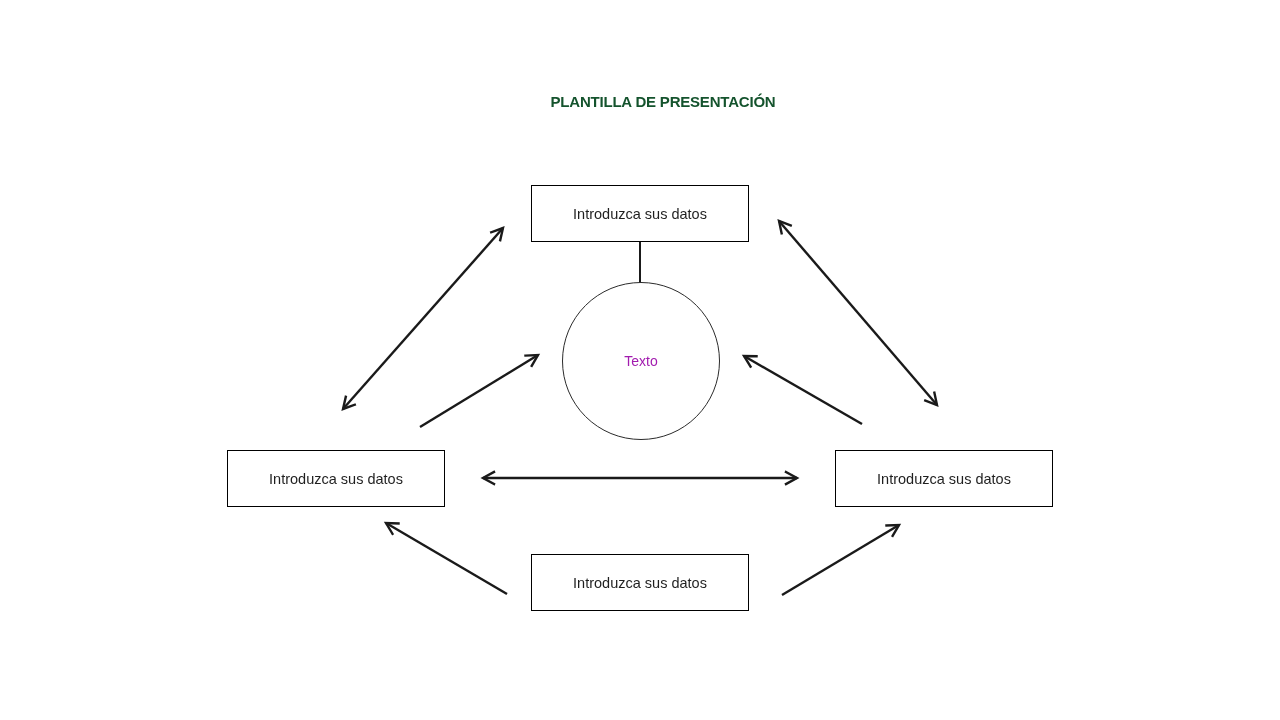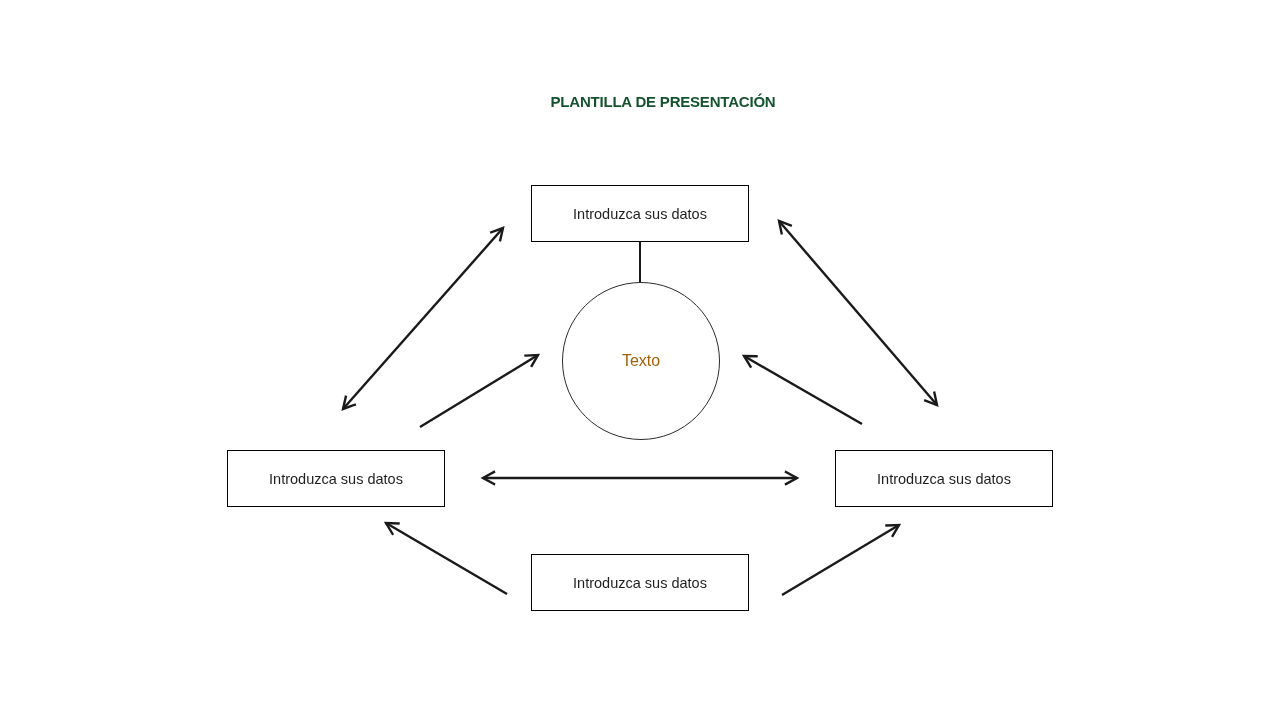--- a/index.html
+++ b/index.html
@@ -66,22 +66,22 @@
     height: 156px;
     border: 1px solid #2b2b2b;
     border-radius: 50%;
     background: #ffffff;
     display: flex;
     align-items: center;
     justify-content: center;
     cursor: text;
   }
   .center-circle span {
-    font-size: 16px;
-    color: #a16207;
+    font-size: 14px;
+    color: #a21caf;
   }
 </style>
 </head>
 <body>
 
 <div class="canvas">
 
   <h1 class="slide-title">PLANTILLA DE PRESENTACIÓN</h1>
 
   <svg class="arrow-layer" width="1280" height="720" viewBox="0 0 1280 720">

